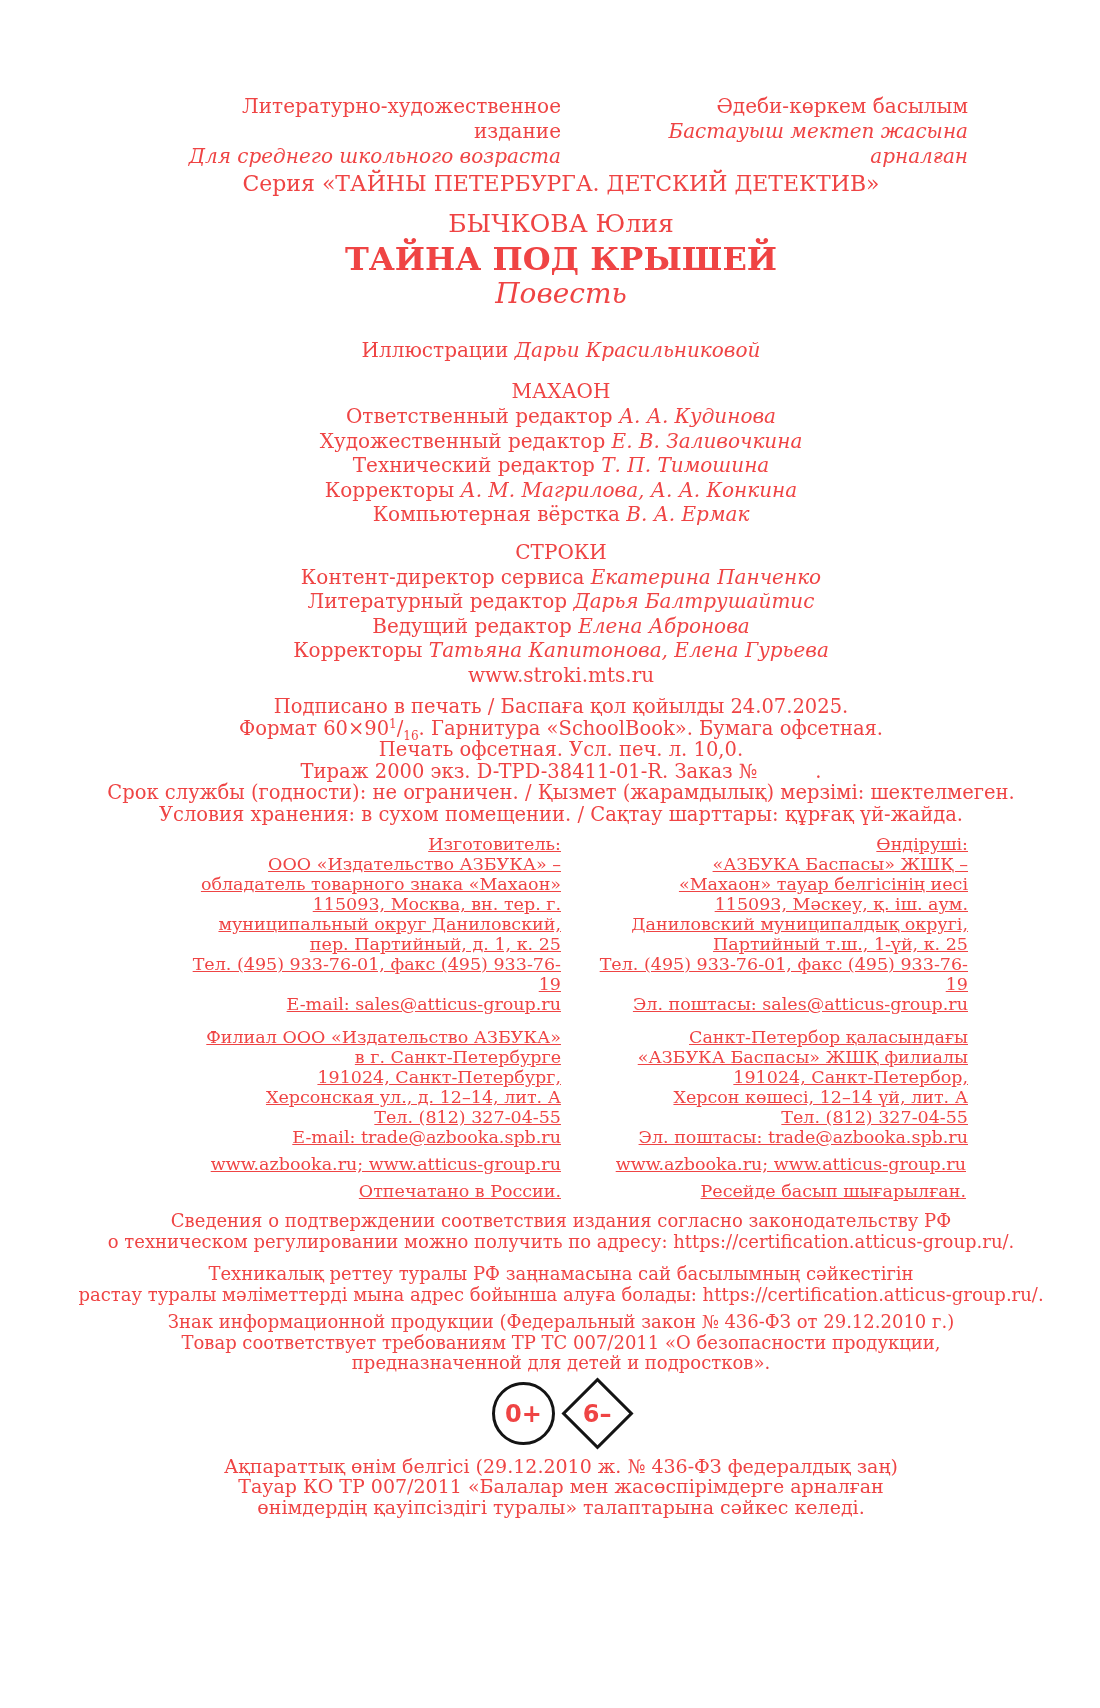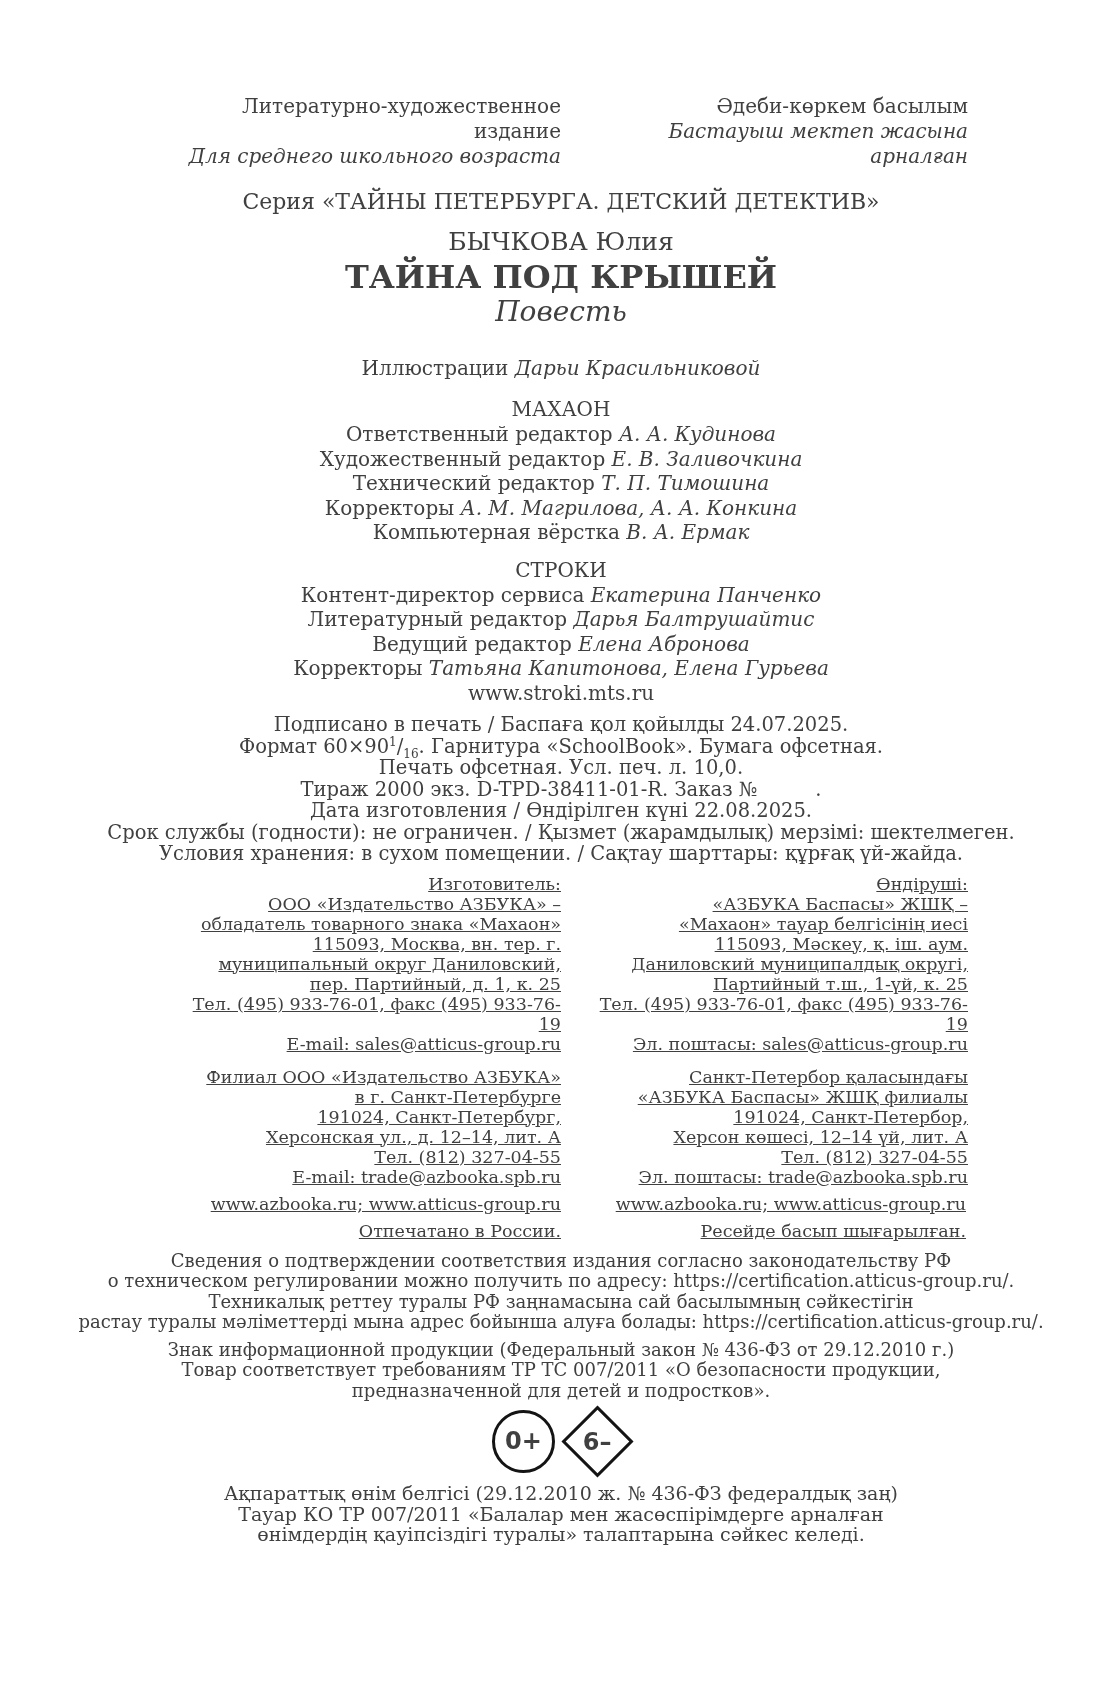--- a/index.html
+++ b/index.html
@@ -1,21 +1,21 @@
 <!DOCTYPE html>
 <html lang="ru"><head>
 <meta charset="utf-8">
 <style>
   html,body { margin:0; padding:0; }
   body { background:#ffffff; }
   .page {
     position:relative;
     width:1100px; height:1708px;
     background:#ffffff;
-    color:#404040;
+    color:#ef4444;
     font-family:"DejaVu Serif", serif;
     overflow:hidden;
   }
   .content { width:1010px; margin-left:56px; padding-top:94px; }
   .center { text-align:center; }
   .it { font-style:italic; }
   .nowrap { white-space:nowrap; }
 
   
   .twocol {
@@ -23,21 +23,21 @@
     grid-template-columns:377px 377px;
     column-gap:30px;
     width:784px;
     margin-left:128px;
   }
   .col-ru { text-align:right; }
   .col-kk { text-align:right; }
 
   .edition-header { font-size:20px; line-height:25px; }
 
-  .series   { margin-top:20px; font-size:22px; line-height:26px; }
+  .series   { margin-top:2px; font-size:22px; line-height:26px; }
   .author   { margin-top:12px; font-size:25px; line-height:29px; }
   .title    { margin-top:2px;  font-size:32px; line-height:38px; font-weight:bold; }
   .subtitle { margin-top:2px;  font-size:28px; line-height:28px; font-style:italic; }
 
   .illustrations { margin-top:30px; font-size:20px; line-height:25px; }
 
   .imprint { font-size:20px; line-height:24.5px; }
   .imprint .hdr { margin-top:16px; line-height:25px; }
   .imprint-stroki .hdr { margin-top:13px; }
 
@@ -45,21 +45,21 @@
   .print-info sup { font-size:12px; vertical-align:super; line-height:0; }
   .print-info sub { font-size:12px; vertical-align:sub; line-height:0; }
   .order-gap { display:inline-block; width:58px; }
 
   .addresses { margin-top:9px; font-size:17.5px; line-height:20px;text-decoration:underline; }
   .addresses .block2 { margin-top:13px; }
   .addresses .rowgap { margin-top:7px;gap:28px; }
 
   .cert { font-size:18px; line-height:20.5px; }
   .cert-ru { margin-top:10px; }
-  .cert-kk { margin-top:0; }
+  .cert-kk { margin-top:12px; }
   .info-sign { margin-top:7px; font-size:18px; line-height:20.5px; }
 
   .badges { margin-top:7px; height:66px; display:flex; align-items:center; justify-content:center; gap:9px; }
   .badge-circle {
     width:57px; height:57px; border:3.5px solid #141414; border-radius:50%;
     display:flex; align-items:center; justify-content:center;
     font-family:"DejaVu Sans", sans-serif; font-weight:700; font-size:24px;
   }
   .badge-diamond-wrap { width:66px; height:66px; display:flex; align-items:center; justify-content:center; }
   .badge-diamond {
@@ -142,21 +142,20 @@
         <span class="it">Татьяна Капитонова, Елена Гурьева</span>
       </div>
       <div class="center">www.stroki.mts.ru</div>
     </div>
 
     <div class="print-info">
       <div class="center nowrap">Подписано в печать / Баспаға қол қойылды 24.07.2025.</div>
       <div class="center nowrap"><span>Формат 60×90</span><sup>1</sup><span>/</span><sub>16</sub><span>. Гарнитура «SchoolBook». Бумага офсетная.</span></div>
       <div class="center nowrap">Печать офсетная. Усл. печ. л. 10,0.</div>
       <div class="center nowrap"><span>Тираж 2000 экз. D-TPD-38411-01-R. Заказ №</span><span class="order-gap"></span><span>.</span></div>
-      <div class="center nowrap">Дата изготовления / Өндірілген күні 22.08.2025.</div>
       <div class="center nowrap">Срок службы (годности): не ограничен. / Қызмет (жарамдылық) мерзімі: шектелмеген.</div>
       <div class="center nowrap">Условия хранения: в сухом помещении. / Сақтау шарттары: құрғақ үй-жайда.</div>
     </div>
 
     <div class="addresses">
       <div class="twocol">
         <div class="col-ru">
           <div>Изготовитель:</div>
           <div>ООО «Издательство АЗБУКА» –</div>
           <div>обладатель товарного знака «Махаон»</div>

